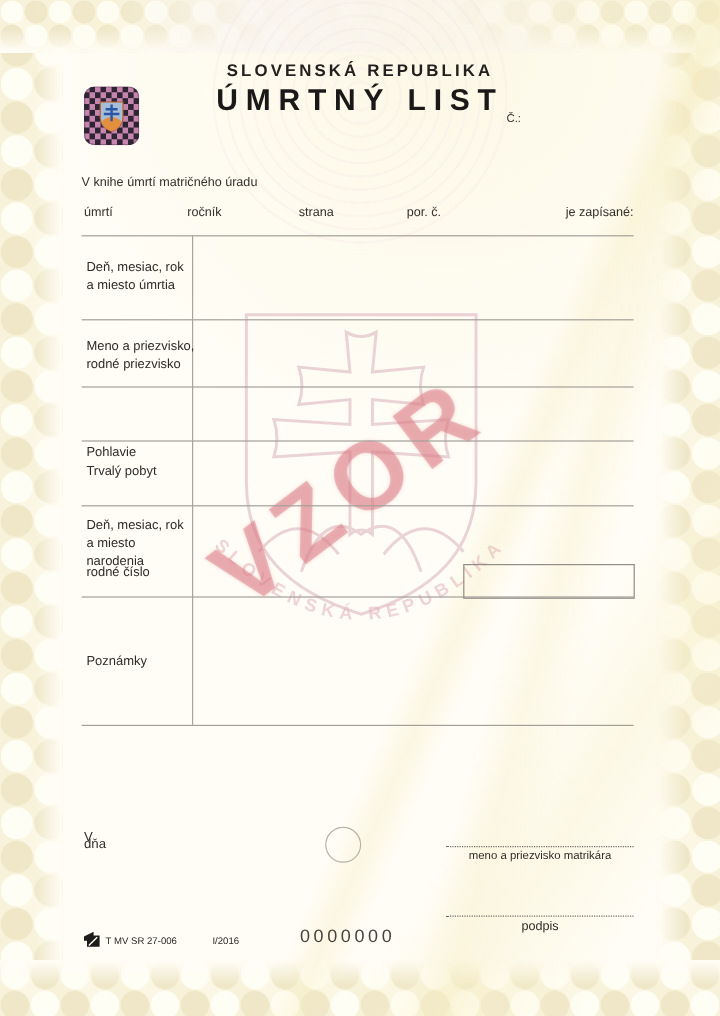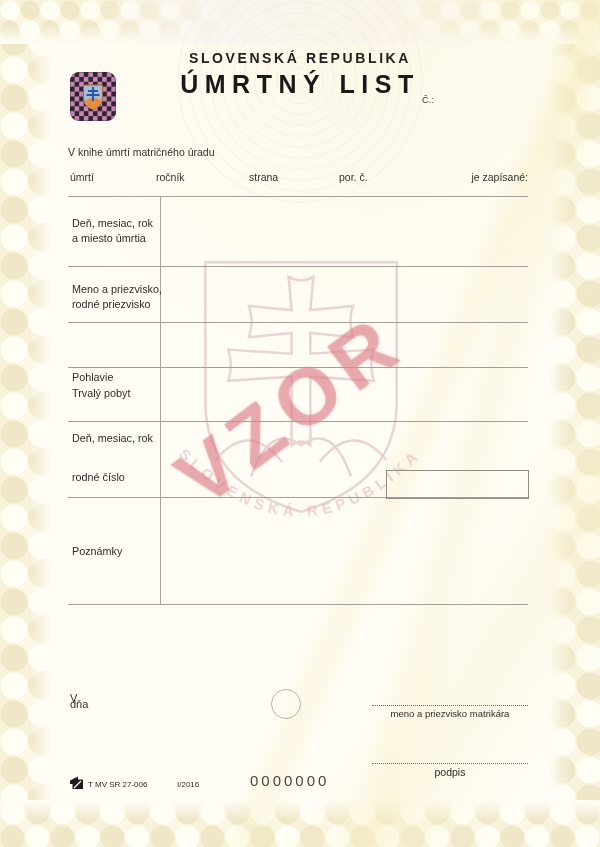--- a/index.html
+++ b/index.html
@@ -160,20 +160,21 @@
     <div>rodné priezvisko</div>
   </div>
   <div class="rowlabel r2">
     <div>Pohlavie</div>
   </div>
   <div class="rowlabel r3">
     <div>Trvalý pobyt</div>
   </div>
   <div class="rowlabel r4">
     <div>Deň, mesiac, rok</div>
+    <div>a miesto narodenia</div>
   </div>
   <div class="r4sub">rodné číslo</div>
   <div class="rowlabel r5">
     <div>Poznámky</div>
   </div>
 
   <div class="place-label">V</div>
   <div class="date-label">dňa</div>
   <div class="punch-circle"></div>
   <div class="dotline dl1"></div>

